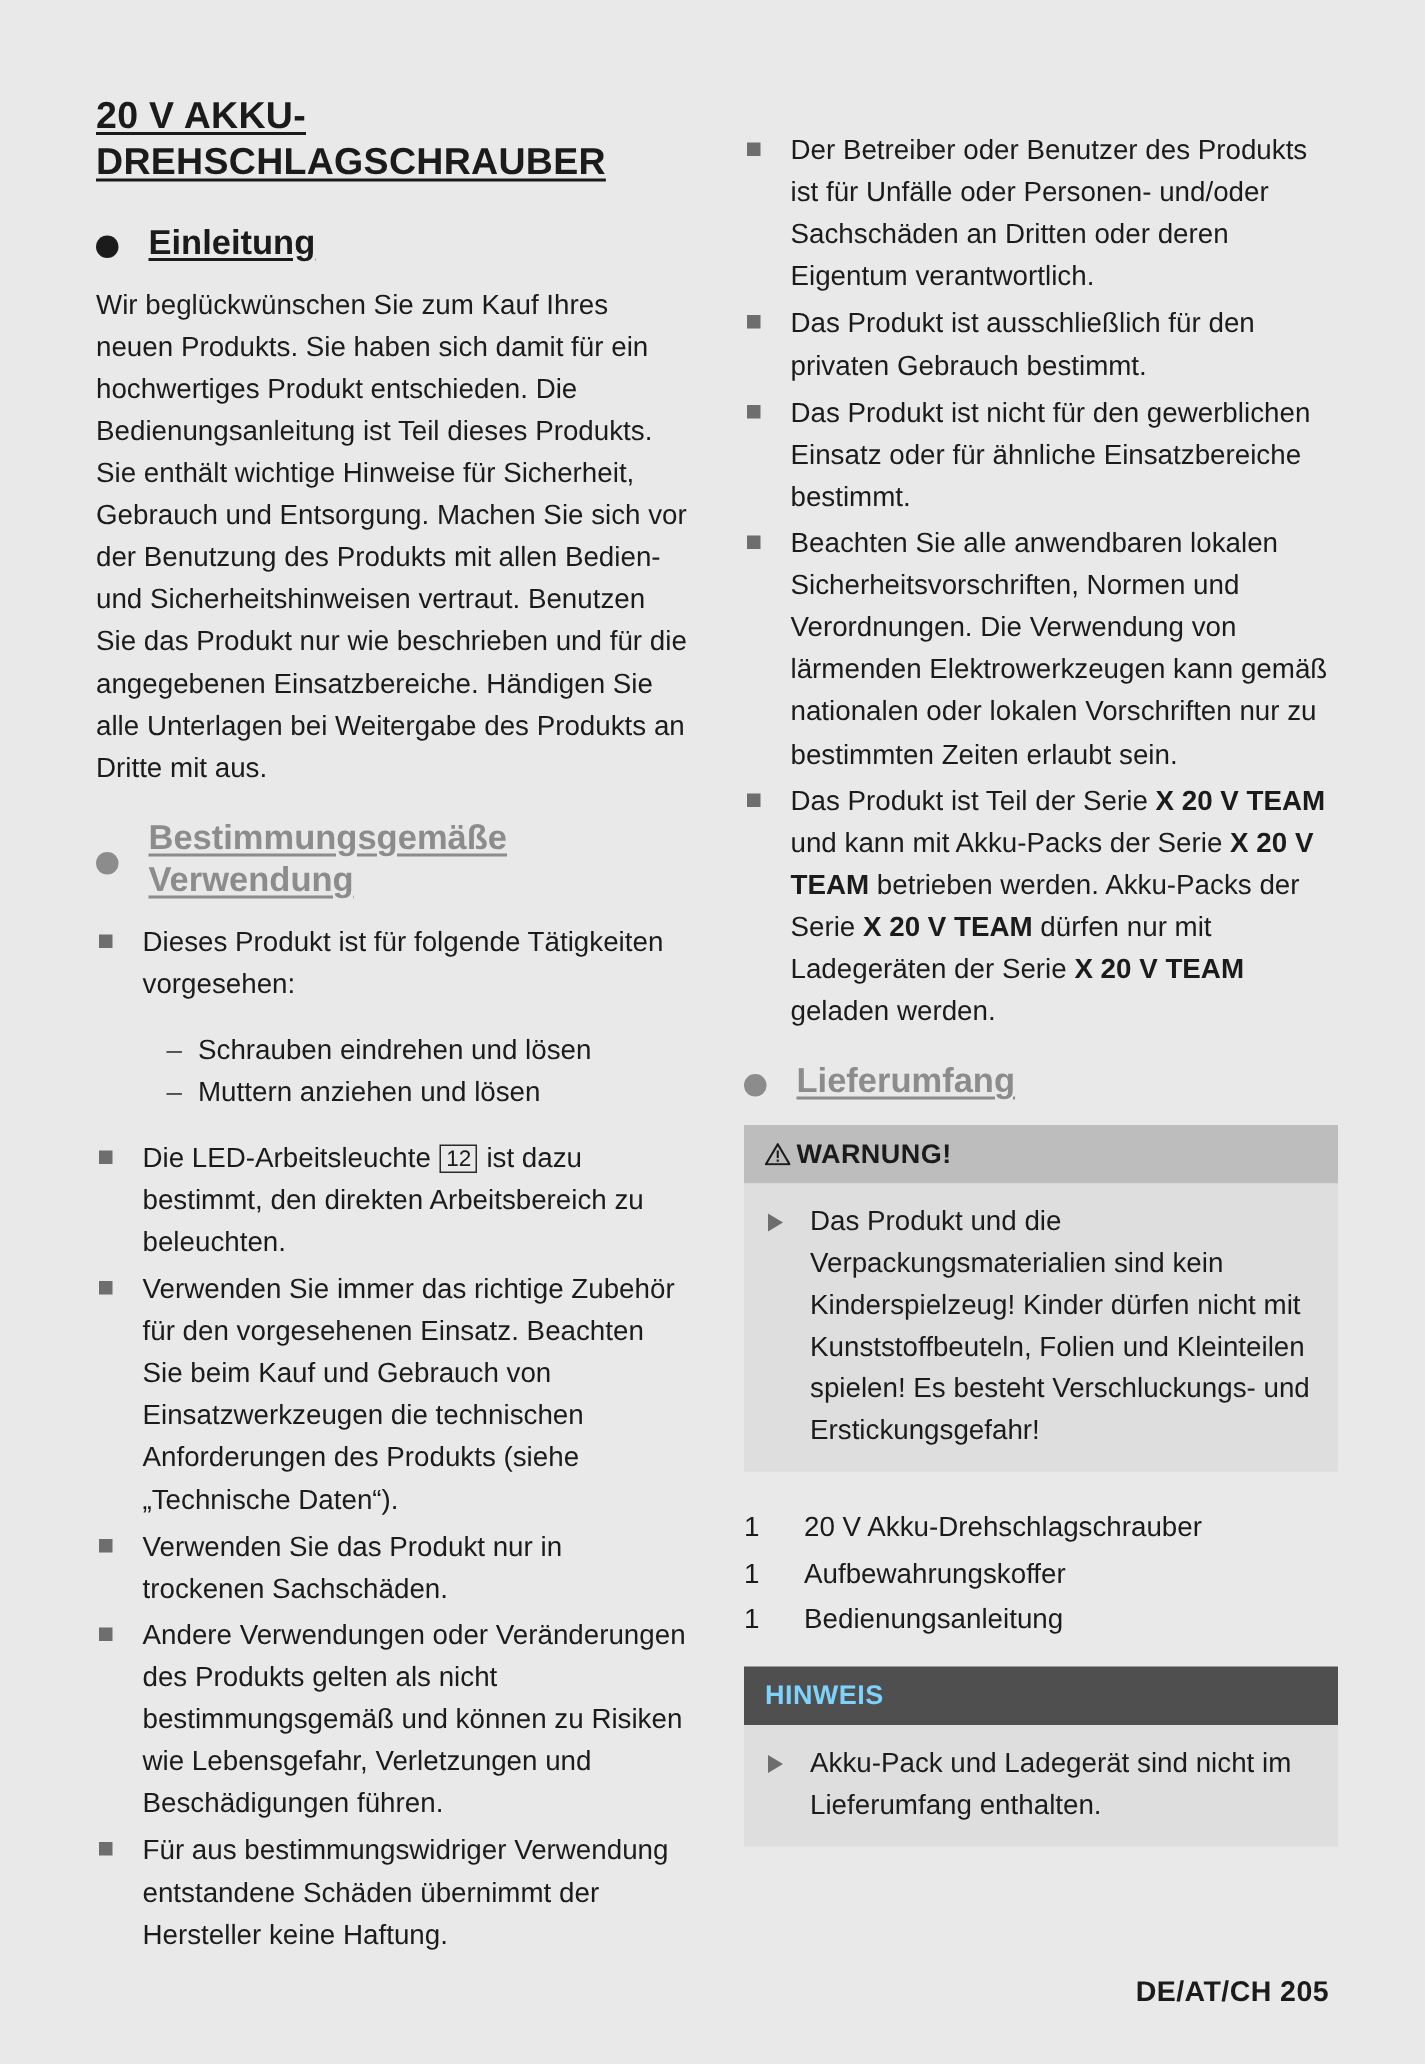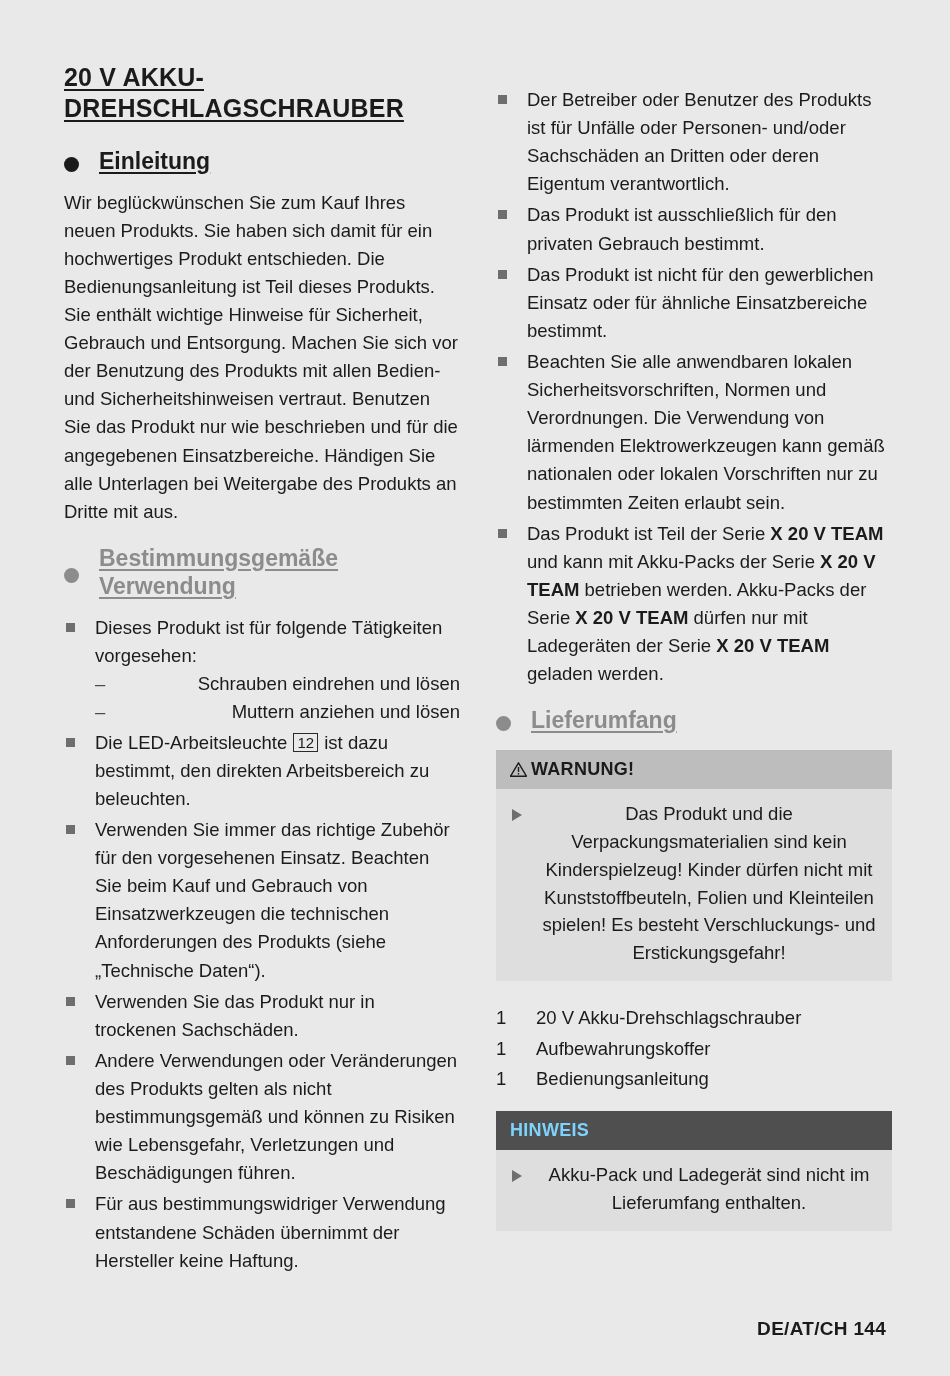--- a/index.html
+++ b/index.html
@@ -95,23 +95,22 @@
     content: "";
     position: absolute;
     left: 2px;
     top: 9px;
     width: 9px;
     height: 9px;
     background: #6e6e6e;
   }
   ul.dash {
     list-style: none;
-    margin: 0;
+    margin: 16px;
     padding: 0;
-    text-align: right;
   }
   ul.dash > li {
     position: relative;
     padding-left: 21px;
     font-size: 18.5px;
     line-height: 1.5;
   }
   ul.dash > li::before {
     content: "–";
     position: absolute;
@@ -158,21 +157,20 @@
   .box-body ul {
     list-style: none;
     margin: 0;
     padding: 0;
   }
   .box-body li {
     position: relative;
     padding-left: 30px;
     font-size: 18.5px;
     line-height: 1.5;
-    text-align: center;
   }
   .box-body li::before {
     content: "";
     position: absolute;
     left: 2px;
     top: 9px;
     border-left: 10px solid #6e6e6e;
     border-top: 6px solid transparent;
     border-bottom: 6px solid transparent;
   }
@@ -321,14 +319,14 @@
         <div class="box-body">
           <ul>
             <li>Akku-Pack und Ladegerät sind nicht im Lieferumfang enthalten.</li>
           </ul>
         </div>
       </div>
 
     </div>
   </div>
 
-  <div class="footer">DE/AT/CH 144</div>
+  <div class="footer">DE/AT/CH 205</div>
 </div>
 
 </body></html>

